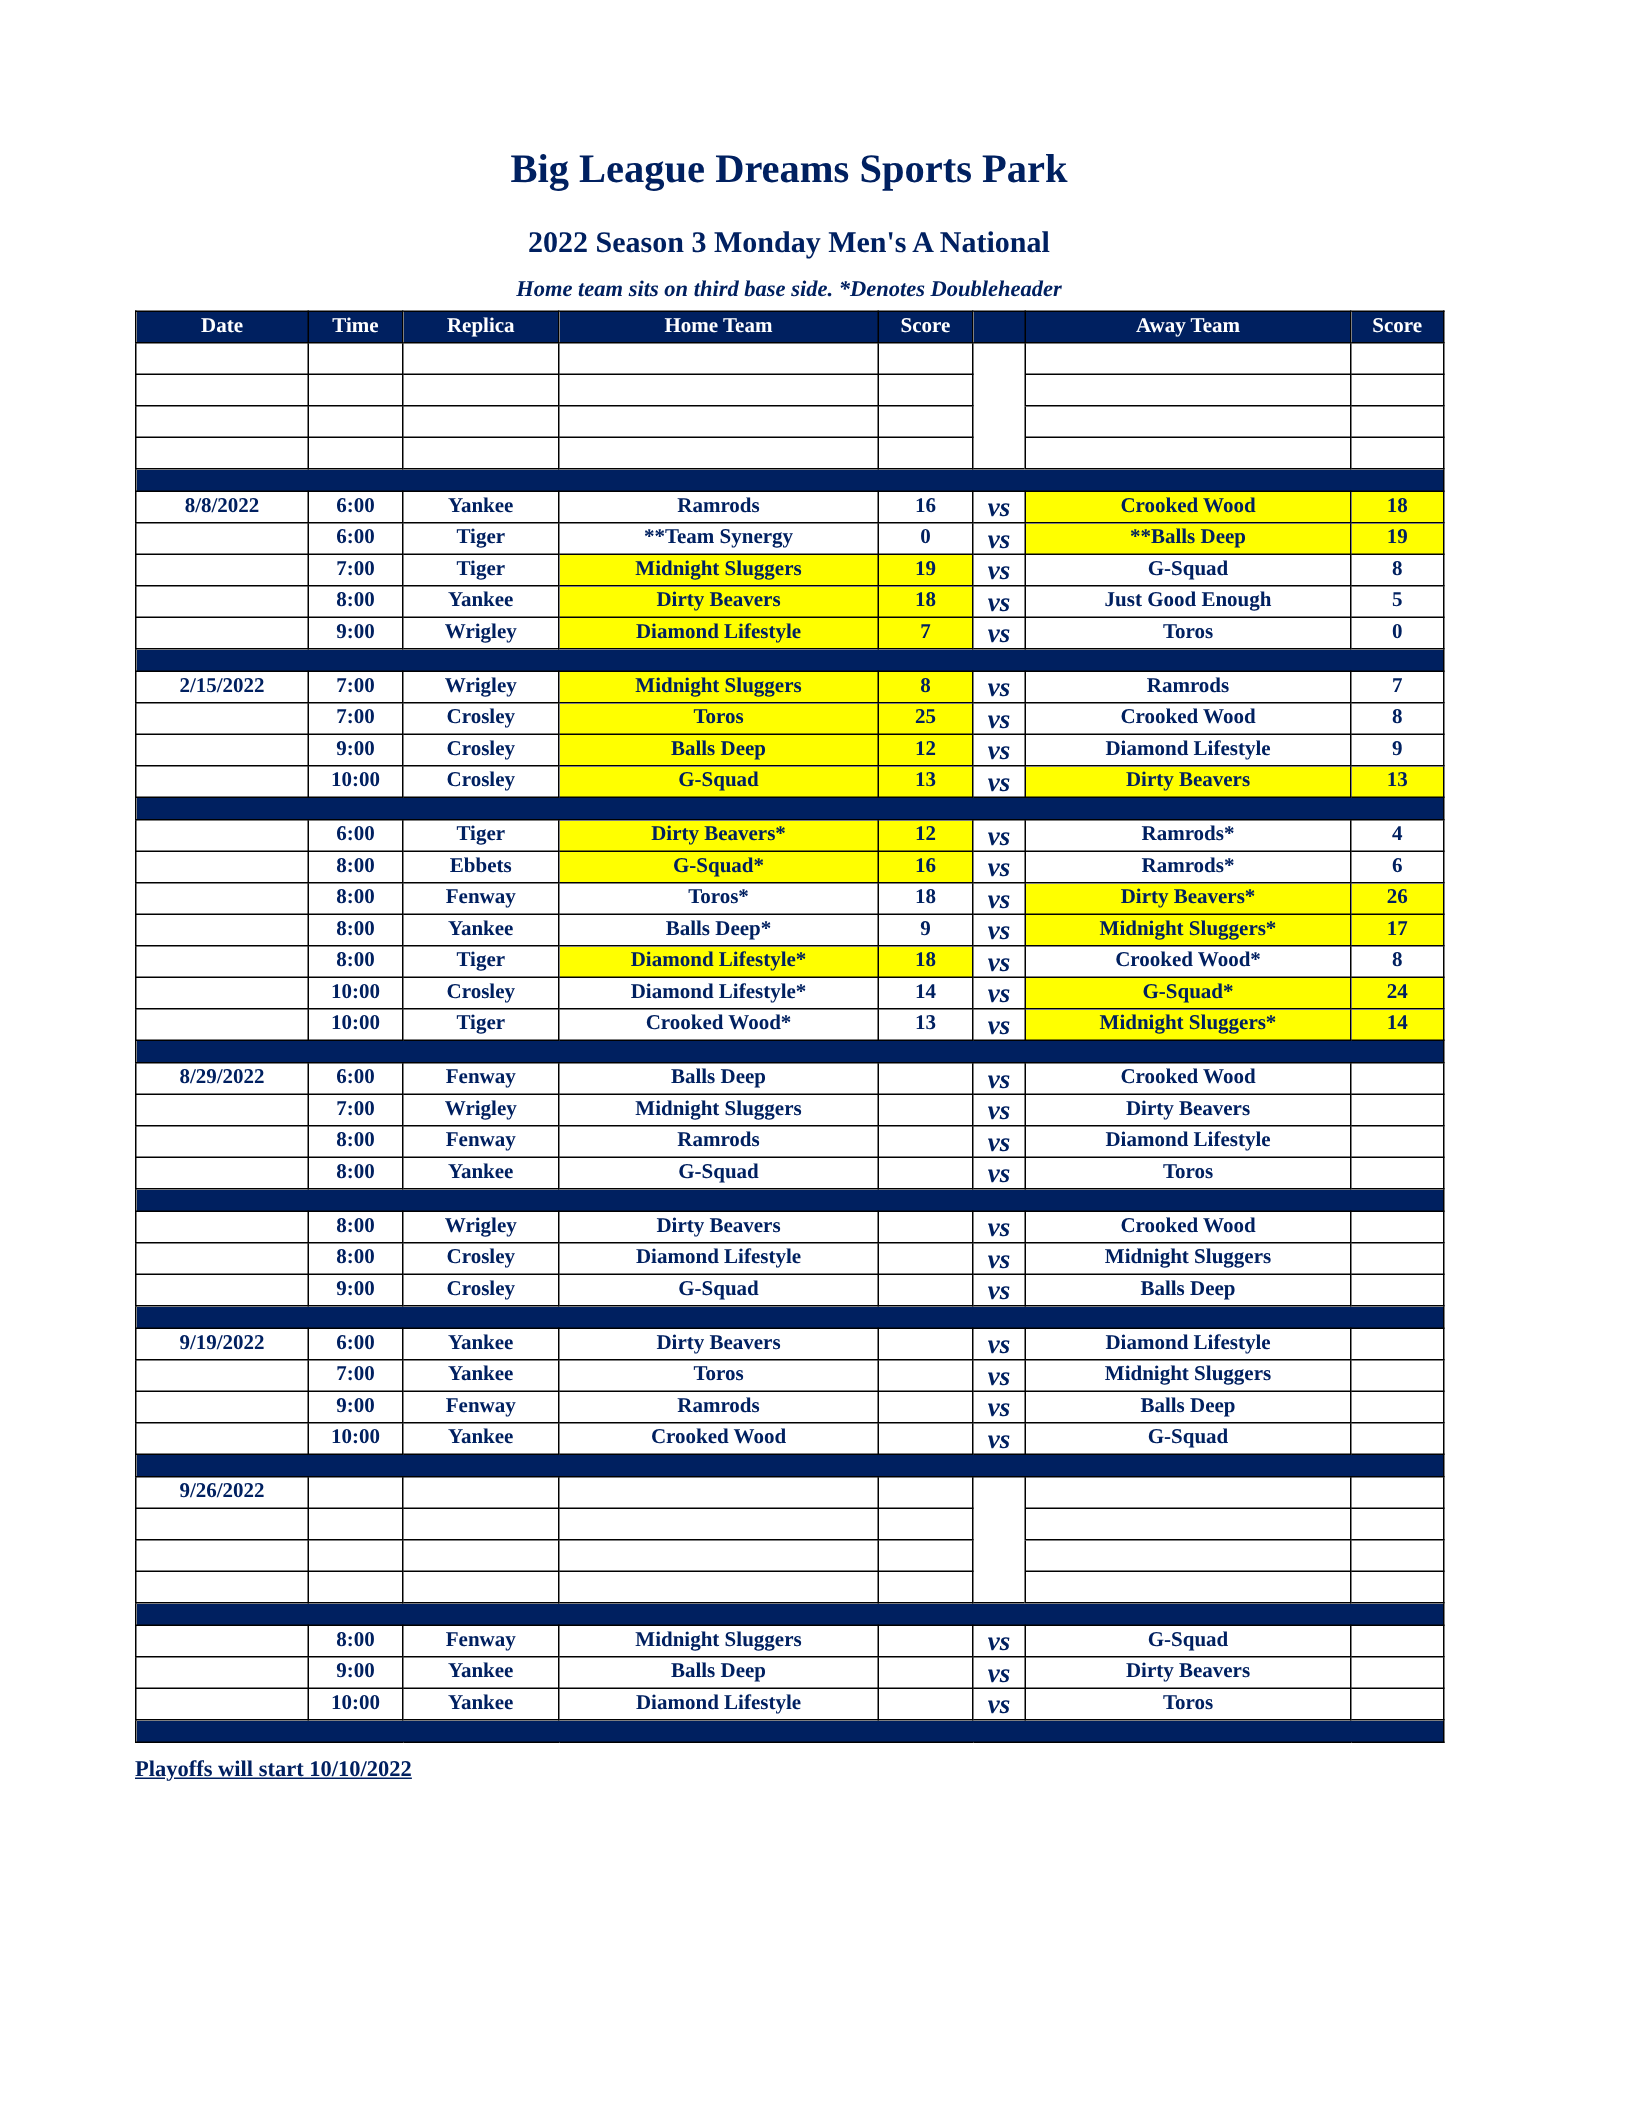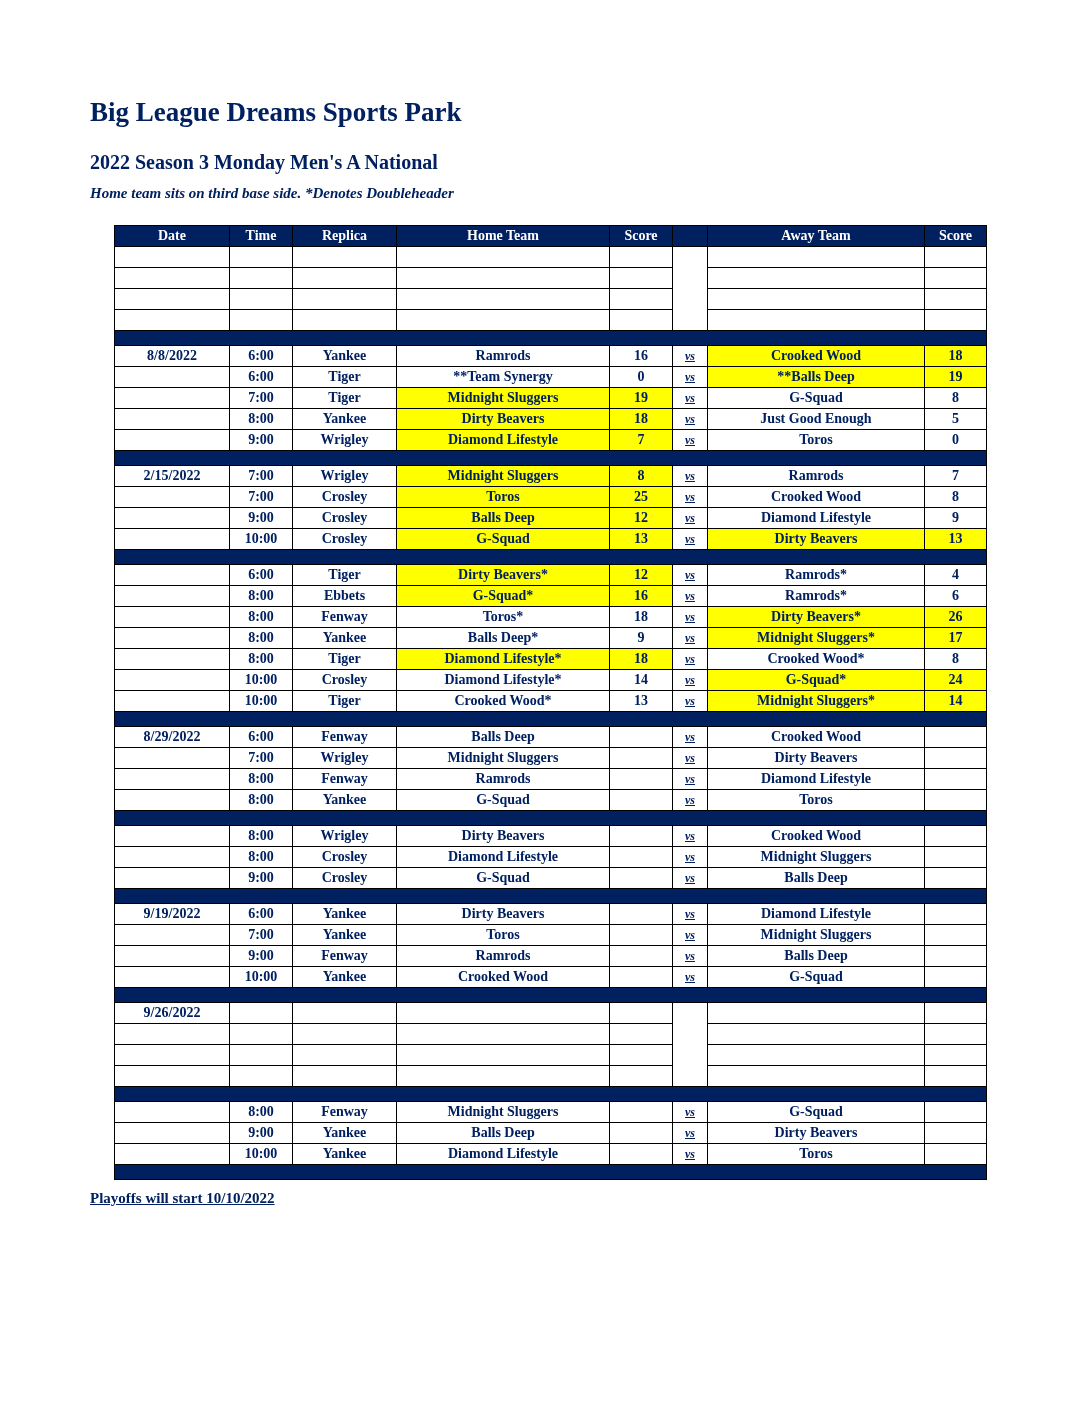--- a/index.html
+++ b/index.html
@@ -3,29 +3,28 @@
 <meta charset="utf-8">
 <style>
   * { margin: 0; padding: 0; box-sizing: border-box; }
   html, body { width: 1088px; background: #ffffff; }
   body {
     height: 1408px;
     overflow: hidden;
     font-family: "Liberation Serif", "DejaVu Serif", serif;
   }
   .sheet { padding-top: 96px; padding-left: 90px; width: 962px; }
-  .titleblock { width: 872px; color: var(--navy, #002060); }
+  .titleblock { width: 872px; text-align: center; color: var(--navy, #002060); }
   .title    { font-size: 27px; font-weight: bold; line-height: 32px; }
   .subtitle { font-size: 20px; font-weight: bold; line-height: 26px; margin-top: 21px; }
-  .note     { font-size: 15px; font-weight: bold; font-style: italic; line-height: 19px; margin-top: 9px; margin-bottom: 22px; }
+  .note     { font-size: 15px; font-weight: bold; font-style: italic; line-height: 19px; margin-top: 9px; margin-bottom: 4px; }
   table.sched {
     border-collapse: collapse;
     table-layout: fixed;
     width: 872px;
-    margin-left: 24px;
   }
   .sched td, .sched th {
     border: 1px solid #000;
     height: 21px;
     padding: 0 2px;
     text-align: center;
     vertical-align: middle;
     font-weight: bold;
     font-size: 14px;
     line-height: 20px;
@@ -33,21 +32,21 @@
     white-space: nowrap;
     overflow: hidden;
   }
   .sched thead th {
     background: var(--navy, #002060);
     color: #ffffff;
     font-size: 14px;
     height: 21px;
   }
   .sched td.hl { background: var(--yellow, #ffff00); }
-  .sched td.vs { font-style: italic; font-size: 12px; text-decoration: underline; }
+  .sched td.vs { font-style: italic; font-size: 18px; }
   .sched td.novs { border-top: none; border-bottom: none; }
   .sched tr.sep-row td {
     background: var(--navy, #002060);
     height: 15px;
     border: 1px solid #000;
   }
   .footer {
     margin-top: 10px;
     font-size: 15px;
     font-weight: bold;

